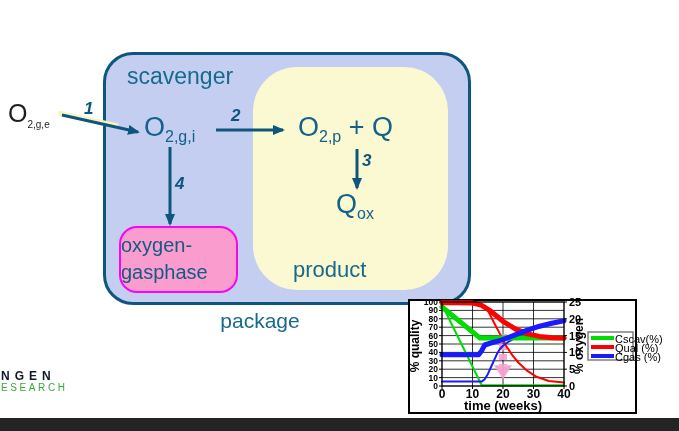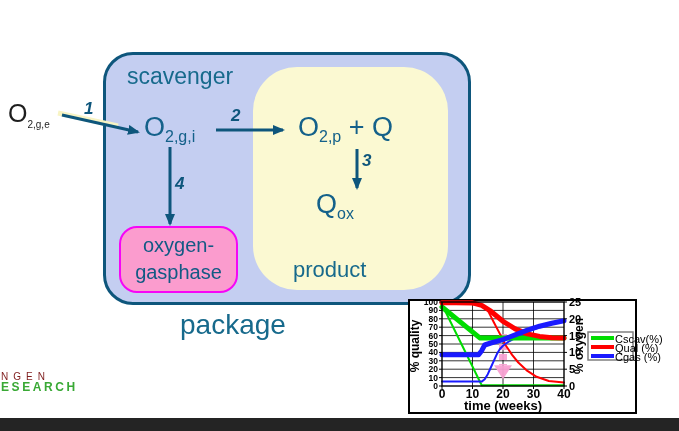--- a/index.html
+++ b/index.html
@@ -6,52 +6,52 @@
   body{position:relative;width:679px;height:431px;background:#ffffff;
        font-family:"Liberation Sans",sans-serif;overflow:hidden}
 
   
   .pkg-box{position:absolute;left:103px;top:52px;width:368px;height:253px;
            background:#c4cef1;border:3.5px solid #0e567c;border-radius:30px;box-sizing:border-box}
   .prod-box{position:absolute;left:253px;top:67px;width:195px;height:223px;
             background:#fbf9d2;border-radius:44px}
   .scav-box{position:absolute;left:119px;top:226px;width:119px;height:67px;
             background:#fb9cce;border:2.5px solid #f606f6;border-radius:18px;
-            box-sizing:border-box;color:#135a84;font-size:20px;text-align:center;
+            box-sizing:border-box;color:#135a84;font-size:20px;
             line-height:27px;padding-top:4px}
 
   .area-label{position:absolute;color:#176a8c;font-size:23px}
   #gasphase-label{left:127px;top:63px}
   #product-label{left:293px;top:257px;font-size:22px}
-  #package-label{left:180px;top:309px;width:160px;text-align:left;font-size:28px}
+  #package-label{left:180px;top:309px;width:160px;text-align:center;font-size:21px}
 
   .species{position:absolute;color:#14618a;font-size:27px;white-space:nowrap}
   .species .sub{font-size:16px;vertical-align:-6px}
   #species-o2e{left:8px;top:99px;color:#1e1e1e;font-size:25px}
   #species-o2e .sub{font-size:10px}
   #species-o2i{left:144px;top:112px}
   #species-o2p{left:298px;top:112px}
-  #species-qox{left:316px;top:189px}
+  #species-qox{left:336px;top:189px}
 
   .arrow-num{position:absolute;color:#0e567c;font-style:italic;font-weight:bold;font-size:17px}
   #num-1{left:84px;top:99px}
   #num-2{left:231px;top:106px}
   #num-3{left:362px;top:151px}
   #num-4{left:175px;top:174px}
 
   #diagram-arrows{position:absolute;left:0;top:0;pointer-events:none}
 
   
   #chart-wrap{position:absolute;left:408px;top:299px;width:270px;height:120px}
   #chart-svg{overflow:visible}
 
   
   #logo{position:absolute;left:1px;top:370px}
-  #logo-line1{color:#7f1d1d;font-size:10px;font-weight:normal;letter-spacing:5px;line-height:13px}
-  #logo-line2{color:#39a935;font-size:12px;font-weight:bold;letter-spacing:2.6px;line-height:9px}
+  #logo-line1{color:#0f172a;font-size:12px;font-weight:bold;letter-spacing:5px;line-height:13px}
+  #logo-line2{color:#39a935;font-size:10px;font-weight:normal;letter-spacing:2.6px;line-height:9px}
 
   
   #bottom-bar{position:absolute;left:0;top:418px;width:679px;height:13px;background:#242424}
 </style>
 </head>
 <body>
 
 <div class="pkg-box"></div>
 <div class="prod-box"></div>
 

